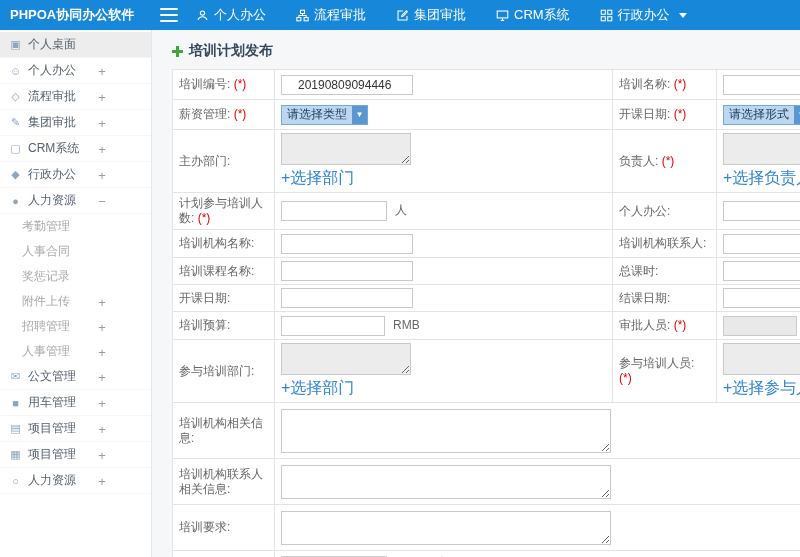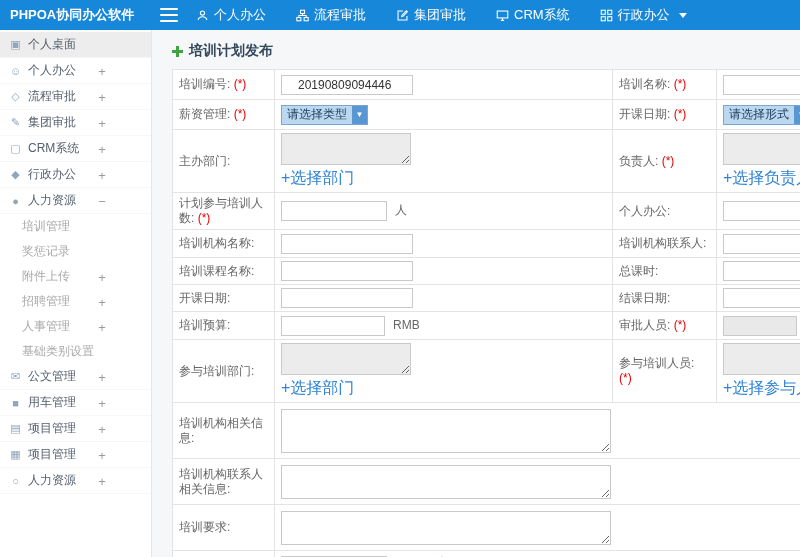--- a/index.html
+++ b/index.html
@@ -144,39 +144,39 @@
         <span class="side-icon">◆</span>
         <span>行政办公</span>
         <span class="side-toggle">+</span>
       </div>
       <div class="side-item">
         <span class="side-icon">●</span>
         <span>人力资源</span>
         <span class="side-toggle">−</span>
       </div>
       <div class="side-item sub">
-        <span>培训管理</span>
+        <span>考勤管理</span>
+      </div>
+      <div class="side-item sub">
+        <span>人事合同</span>
       </div>
       <div class="side-item sub">
         <span>奖惩记录</span>
       </div>
       <div class="side-item sub">
         <span>附件上传</span>
         <span class="side-toggle">+</span>
       </div>
       <div class="side-item sub">
         <span>招聘管理</span>
         <span class="side-toggle">+</span>
       </div>
       <div class="side-item sub">
         <span>人事管理</span>
         <span class="side-toggle">+</span>
-      </div>
-      <div class="side-item sub">
-        <span>基础类别设置</span>
       </div>
       <div class="side-item">
         <span class="side-icon">✉</span>
         <span>公文管理</span>
         <span class="side-toggle">+</span>
       </div>
       <div class="side-item">
         <span class="side-icon">■</span>
         <span>用车管理</span>
         <span class="side-toggle">+</span>

